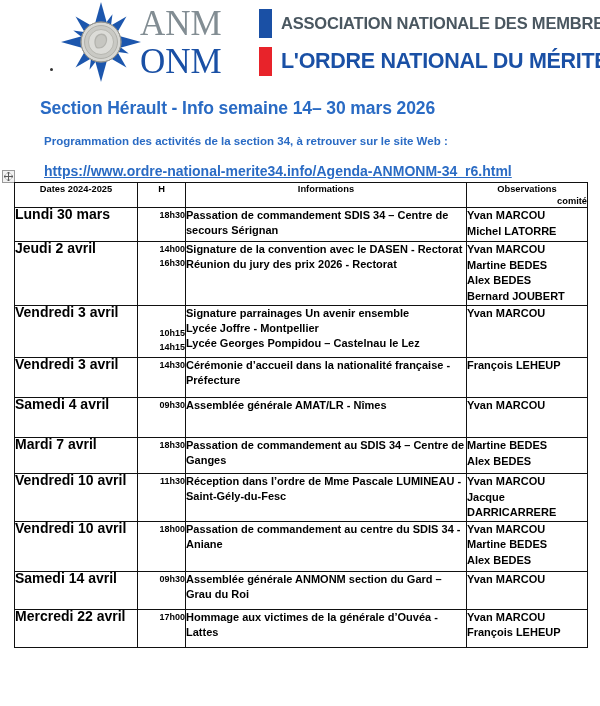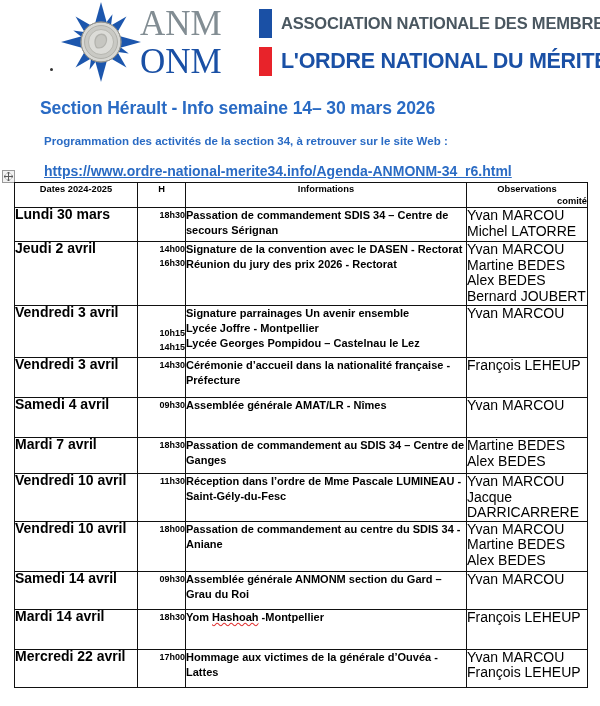--- a/index.html
+++ b/index.html
@@ -181,24 +181,24 @@
     line-height: 14px;
   }
   td.hour.mid { padding-top: 20px; }
   td.info {
     font-weight: bold;
     font-size: 11px;
     padding: 6px 5px 4px 7px;
     line-height: 15px;
   }
   td.obs {
-    font-size: 14px;
+    font-size: 11px;
     padding: 6px 3px 4px 6px;
     line-height: 15.5px;
-    font-weight: normal;
+    font-weight: bold;
   }
   .ln { display: block; }
 
   .misspell {
     text-decoration: underline wavy #e03131;
     text-decoration-skip-ink: none;
   }
 </style>
 </head>
 <body>
@@ -407,32 +407,20 @@
           <td class="hour">
             <span class="ln">09h30</span>
           </td>
           <td class="info">
             <span class="ln">Assemblée générale ANMONM section du Gard – Grau du Roi</span>
           </td>
           <td class="obs">
             <span class="ln">Yvan MARCOU</span>
           </td>
         </tr>
-        <tr style="height: 40px;">
-          <td class="date">Mardi 14 avril</td>
-          <td class="hour">
-            <span class="ln">18h30</span>
-          </td>
-          <td class="info">
-            <span class="ln"><span>Yom </span><span class="misspell">Hashoah</span><span> -Montpellier</span></span>
-          </td>
-          <td class="obs">
-            <span class="ln">François LEHEUP</span>
-          </td>
-        </tr>
         <tr style="height: 38px;">
           <td class="date">Mercredi 22 avril</td>
           <td class="hour">
             <span class="ln">17h00</span>
           </td>
           <td class="info">
             <span class="ln">Hommage aux victimes de la générale d’Ouvéa - Lattes</span>
           </td>
           <td class="obs">
             <span class="ln">Yvan MARCOU</span>

